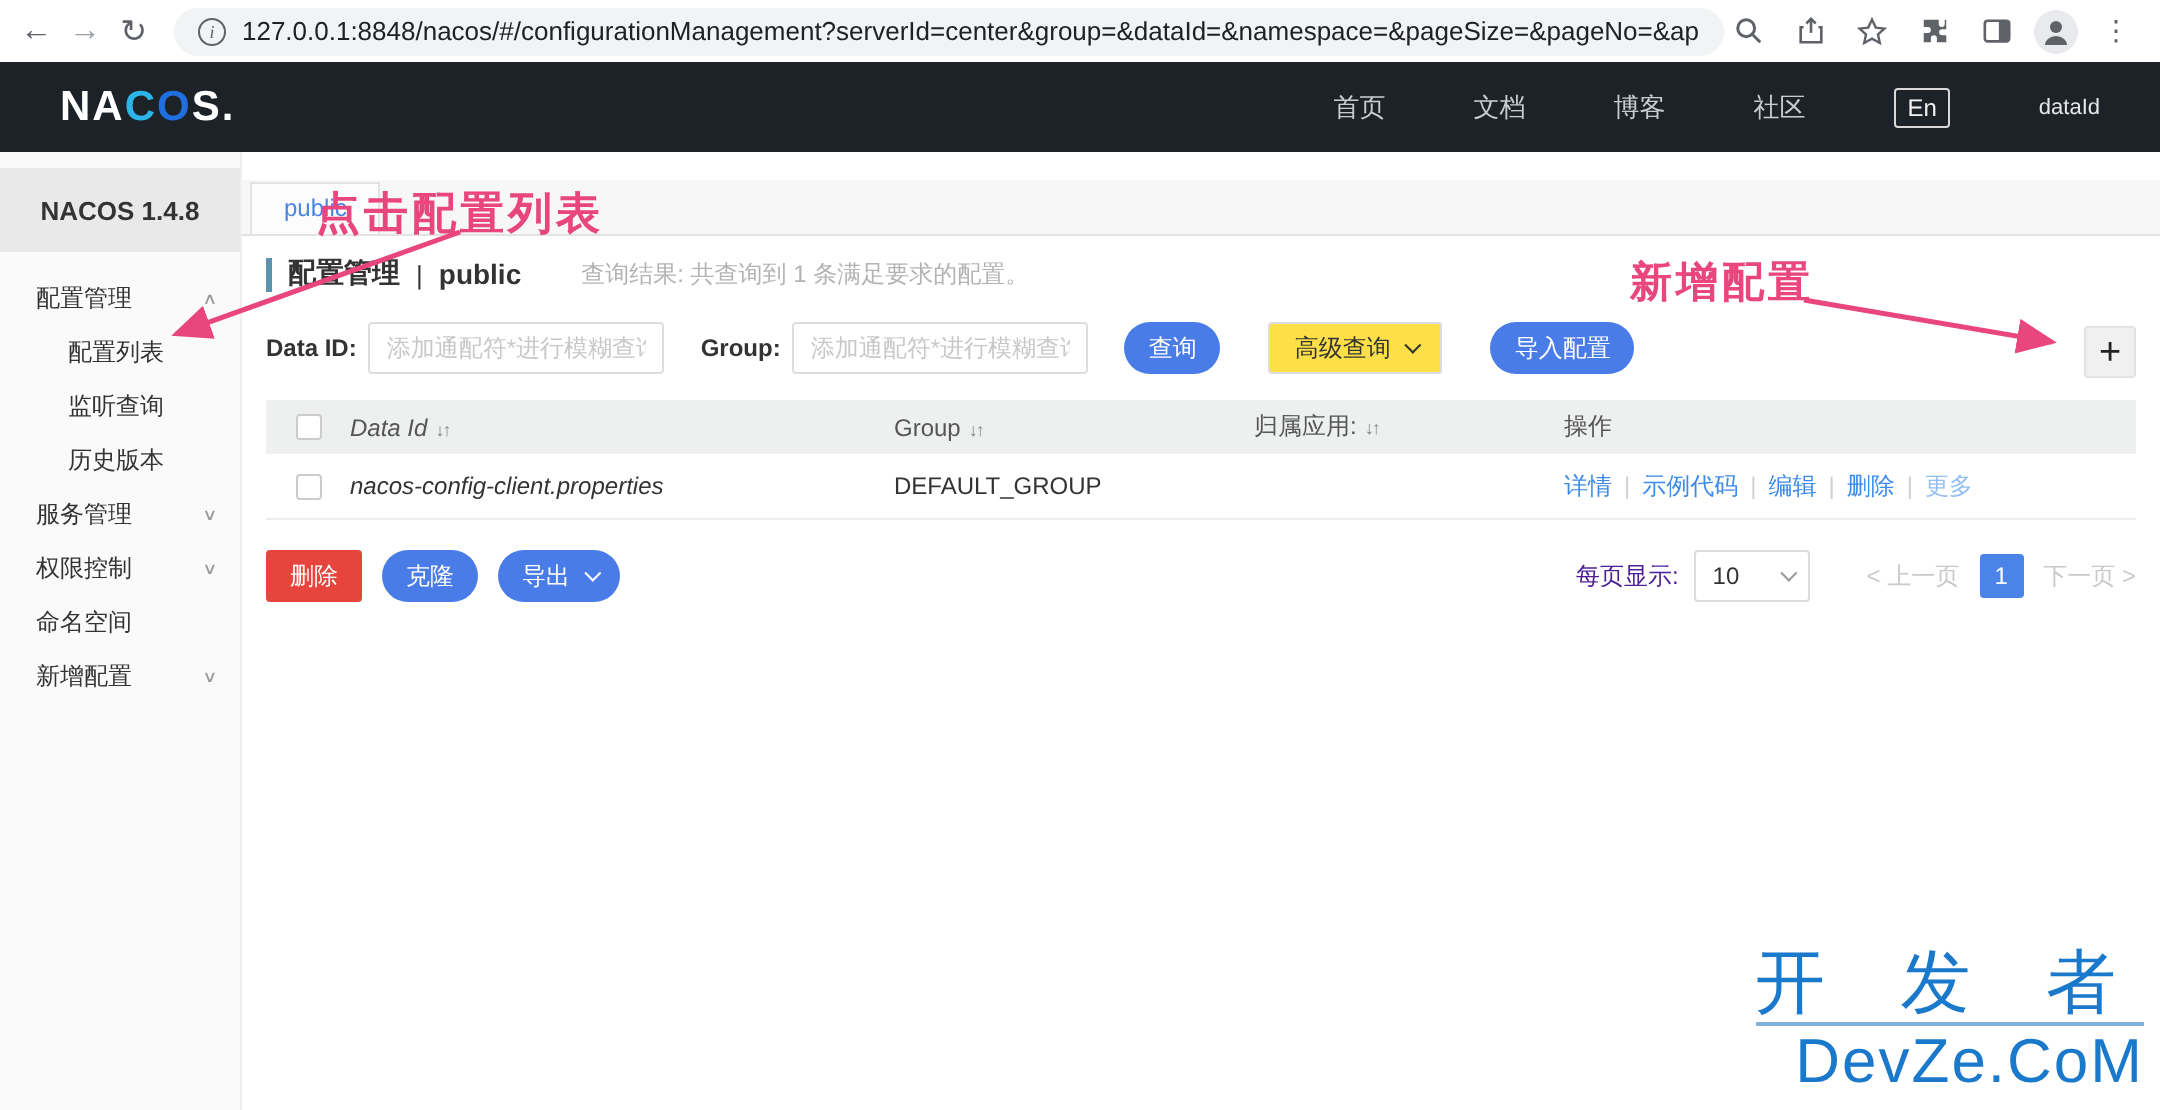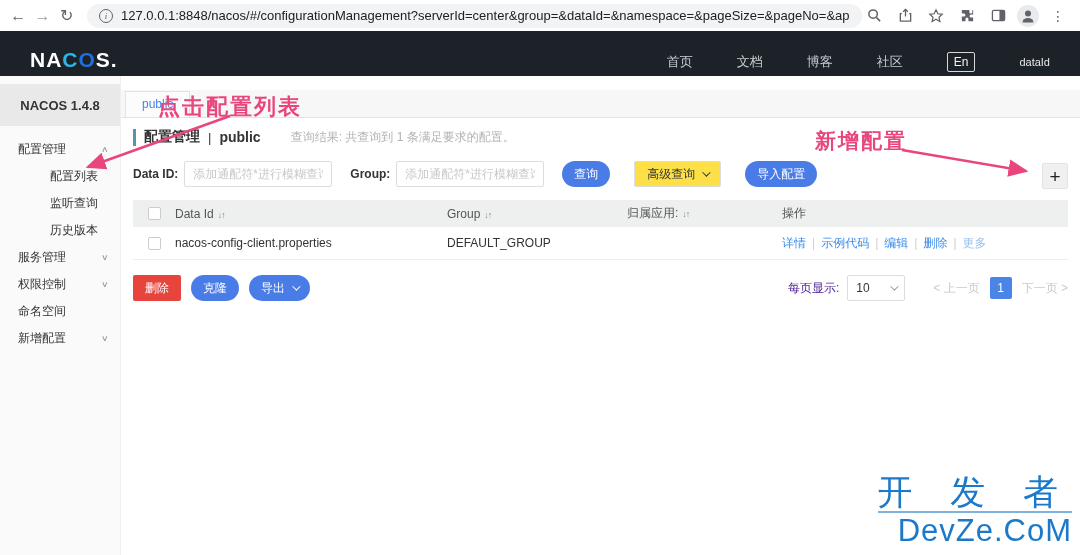--- a/index.html
+++ b/index.html
@@ -14,36 +14,36 @@
   .url-pill { flex:0 0 auto; width:775px; height:24px; background:#f1f3f4; border-radius:12px; display:flex; align-items:center; padding:0 12px; margin-left:4px; }
   .info-icon { width:14px; height:14px; border:1.4px solid #5f6368; border-radius:50%; color:#5f6368; font-size:9px; display:flex; align-items:center; justify-content:center; margin-right:8px; font-family:"Liberation Serif",serif; font-style:italic; flex:0 0 auto;}
   .url-text { font-size:13px; color:#202124; white-space:nowrap; overflow:hidden; }
   .chrome-icons { display:flex; align-items:center; margin-left:auto; gap:7px; }
   .ci { width:24px; height:24px; display:flex; align-items:center; justify-content:center; color:#5f6368; }
   .ci svg { display:block; }
   .avatar-circle { width:22px; height:22px; border-radius:50%; background:#e8eaed; display:flex; align-items:center; justify-content:center; overflow:hidden; }
   .dots { font-size:14px; color:#5f6368; letter-spacing:0; }
 
   
-  .nacos-header { position:absolute; top:31px; left:0; right:0; height:45px; background:#1c2228; display:flex; align-items:flex-end; padding:4px 30px; }
+  .nacos-header { position:absolute; top:31px; left:0; right:0; height:45px; background:#1c2228; display:flex; align-items:center; padding:4px 30px; }
   .logo { font-size:21px; font-weight:bold; letter-spacing:1px; color:#fff; }
   .logo .c1 { color:#2bb5e8; }
   .logo .c2 { color:#1f6fe0; }
   .top-nav { margin-left:auto; display:flex; align-items:center; gap:44px; }
   .top-nav .nav-item { color:#c8cdd2; font-size:13px; cursor:pointer; }
   .lang-box { color:#f2f2f2; font-size:12px; border:1px solid #d8d8d8; padding:2px 6px; border-radius:2px; }
   .user-name { color:#e6e8ea; font-size:11px; }
 
   
   .app { position:absolute; top:76px; left:0; right:0; bottom:0; display:flex; }
   .sidebar { width:121px; flex:0 0 121px; background:#fafafa; border-right:1px solid #efefef; }
   .sidebar-header { height:42px; margin-top:8px; background:#e9e9e9; display:flex; align-items:center; justify-content:center; font-size:13px; font-weight:bold; color:#333; }
   .menu { padding-top:10px; }
   .menu-item { height:27px; display:flex; align-items:center; font-size:12px; color:#333; padding-left:18px; padding-right:12px; cursor:pointer; }
-  .menu-item.child { padding-left:50px; }
+  .menu-item.child { padding-left:34px; }
   .menu-item .arrow { margin-left:auto; color:#999; font-size:8px; transform:scaleX(1.3); }
 
   .main { flex:1; background:#fff; position:relative; }
   .tab-strip { margin-top:14px; height:28px; background:#f7f7f7; border-bottom:1px solid #e3e3e3; display:flex; align-items:flex-end; padding-left:4px; }
   .tab { padding:5px 16px 6px; font-size:12px; color:#4a84e6; background:#fcfcfc; border:1px solid #e3e3e3; border-bottom:none; cursor:pointer; }
 
   .content { padding:8px 12px 0 12px; }
   .title-row { display:flex; align-items:center; margin-top:2px; }
   .title-bar-accent { width:3px; height:17px; background:#5b93ad; margin-right:8px; }
   .page-title { font-size:14px; font-weight:bold; color:#333; }
@@ -62,21 +62,21 @@
   .search-row .gap { width:24px; flex:0 0 24px; }
   .chev { display:inline-block; width:6px; height:6px; border-right:1.5px solid currentColor; border-bottom:1.5px solid currentColor; transform:rotate(45deg) translateY(-2px); margin-left:7px; }
   .add-btn { position:absolute; right:0; top:2px; width:26px; height:26px; background:#f0f0f0; border:1px solid #e2e2e2; border-radius:2px; font-size:19px; color:#222; display:flex; align-items:center; justify-content:center; cursor:pointer; line-height:1; }
 
   
   .config-table { margin-top:13px; width:100%; font-size:12px; }
   .t-row { display:flex; align-items:center; }
   .t-head { background:#eef0f0; height:27px; color:#555; }
   .t-body-row { height:33px; background:#fff; border-bottom:1px solid #eee; color:#333; }
   .col-check { width:42px; flex:0 0 42px; display:flex; align-items:center; justify-content:center; }
-  .col-dataid { width:272px; flex:0 0 272px; }
+  .col-dataid { width:272px; flex:0 0 272px;font-style:italic; }
   .col-group { width:180px; flex:0 0 180px; }
   .col-app { width:155px; flex:0 0 155px; }
   .col-actions { flex:1; }
   .checkbox { width:13px; height:13px; border:1px solid #ccc; border-radius:2px; background:#fff; cursor:pointer; }
   .sort-glyph { font-size:9px; color:#888; margin-left:4px; letter-spacing:-1px; }
   .action-link { color:#3c8be8; cursor:pointer; }
   .action-link.muted { opacity:0.55; }
   .action-sep { color:#d0d0d0; margin:0 6px; }
 
   

